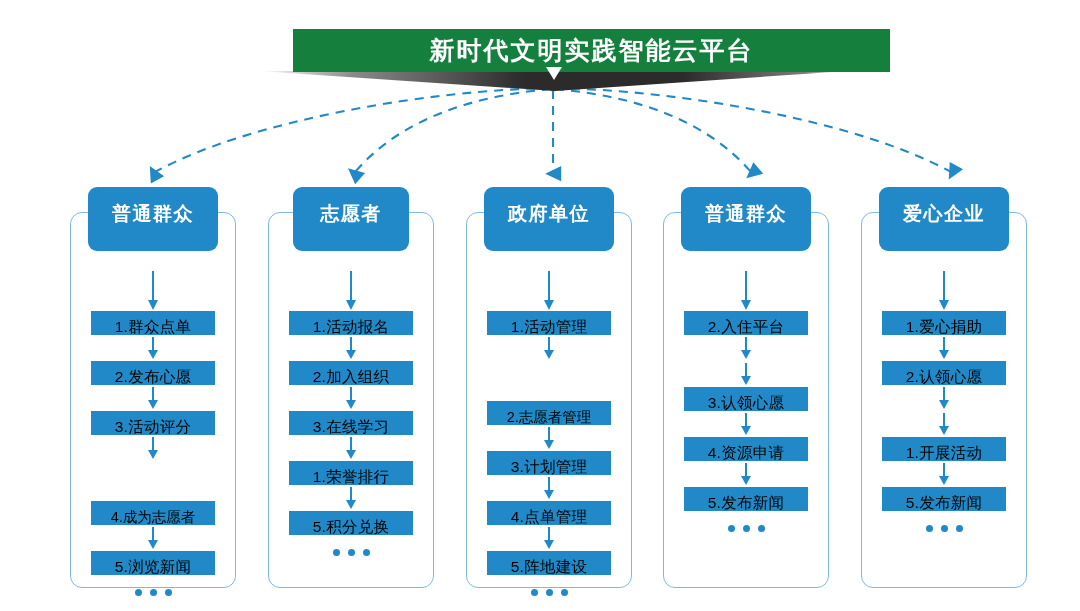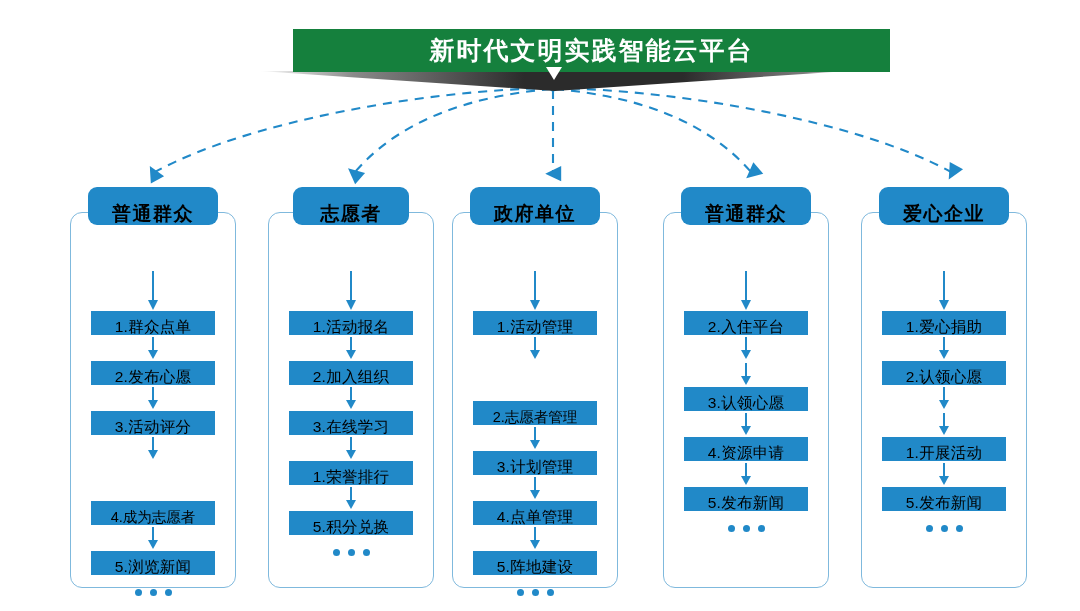--- a/index.html
+++ b/index.html
@@ -78,25 +78,25 @@
     border-radius: 12px;
     z-index: 2;
   }
   .col-head {
     position: absolute;
     top: -26px;
     left: 50%;
     transform: translateX(-50%);
     background: #2189c8;
     border-radius: 9px;
-    color: #000000;
+    color: #ffffff;
     font-size: 19px;
     font-weight: bold;
     letter-spacing: 1.5px;
-    height: 38px;
+    height: 64px;
     line-height: 53px;
     text-align: center;
     z-index: 5;
     white-space: nowrap;
   }
   .col-head.w4 { width: 130px; }
   .col-head.w3 { width: 116px; }
 
   .steps {
     position: absolute;
@@ -262,21 +262,21 @@
           <div class="step">2.加入组织</div>
           <div class="dart"></div>
           <div class="step">3.在线学习</div>
           <div class="dart"></div>
           <div class="step">1.荣誉排行</div>
           <div class="dart"></div>
           <div class="step">5.积分兑换</div>
           <div class="ellipsis"><i></i><i></i><i></i></div>
         </div>
       </div>
-      <div class="column" style="left: 452px; text-decoration: underline;">
+      <div class="column" style="left: 466px; text-decoration: underline;">
         <div class="col-head w4">政府单位</div>
         <div class="steps">
           <div class="head-dart"></div>
           <div class="step">1.活动管理</div>
           <div class="dart"></div>
           <div class="step narrow">2.志愿者管理</div>
           <div class="dart"></div>
           <div class="step">3.计划管理</div>
           <div class="dart"></div>
           <div class="step">4.点单管理</div>

